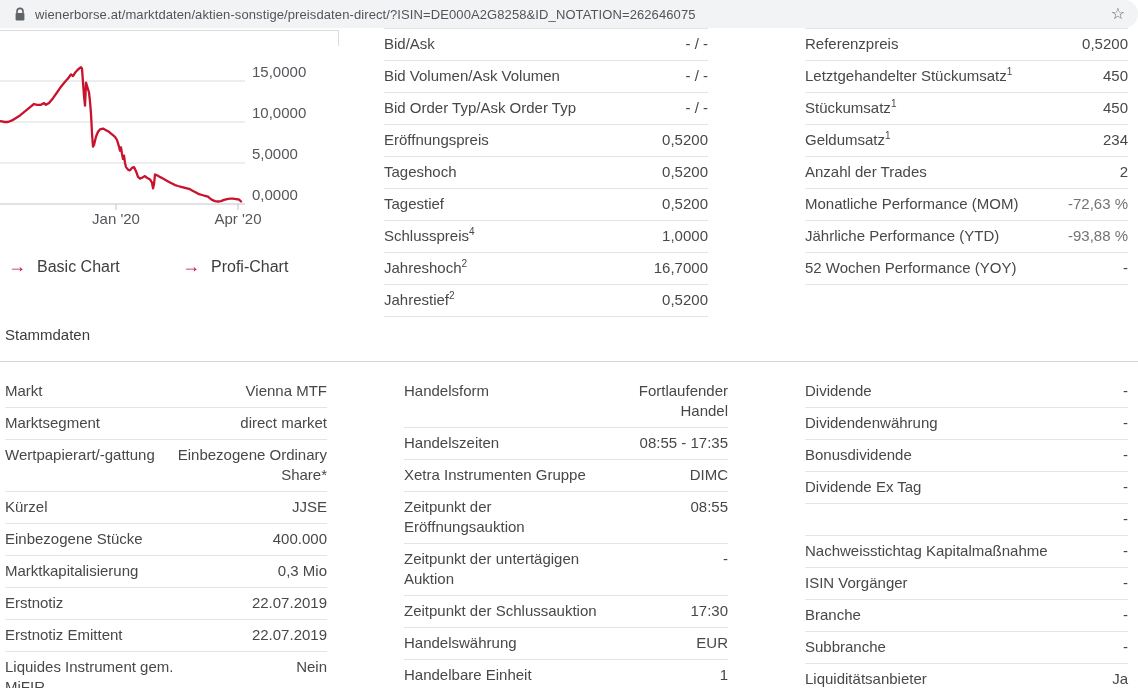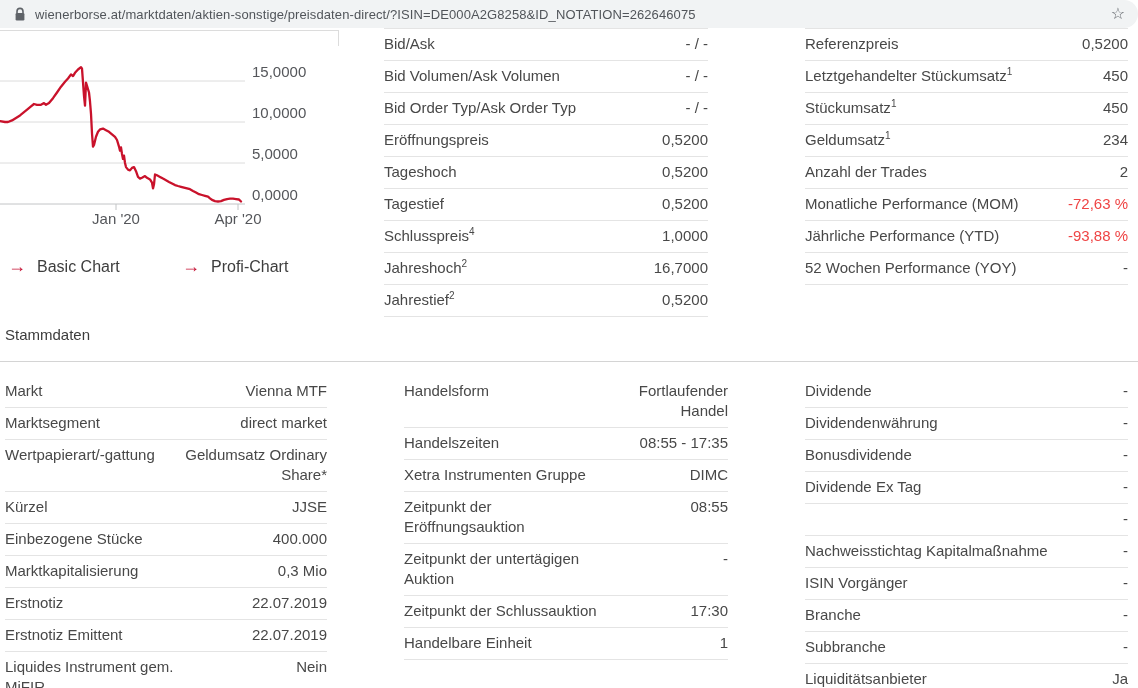--- a/index.html
+++ b/index.html
@@ -27,21 +27,21 @@
 
   
   .tbl { position:absolute; }
   .tbl .row { display:flex; align-items:flex-start; justify-content:space-between;
     padding:5px 0 6px 0; border-bottom:1px solid #e4e4e4; font-size:15px;
     line-height:20px; color:#484848; }
   .tbl.first-bordered .row:first-child { border-top:1px solid #e4e4e4; }
   .tbl .lbl { padding-right:10px; }
   .tbl .val { margin-left:auto; text-align:right; }
   .tbl sup { font-size:10px; line-height:0; }
-  .val.neg { color:#ef4444; }
+  .val.neg { color:#737373; }
 
   #top-mid   { left:384px; top:28px; width:324px; }
   #top-right { left:805px; top:28px; width:323px; }
   #top-mid .lbl, #top-right .lbl, #top-mid .val, #top-right .val { white-space:nowrap; }
 
   #sd-heading { position:absolute; left:5px; top:326px; font-size:15px; font-weight:400; color:#3c3c3c; }
   #sd-rule { position:absolute; left:0; top:361px; width:1138px; border-top:1px solid #d4d4d4; }
 
   #sd-left  { left:5px;  top:376px; width:322px; }
   #sd-mid   { left:404px; top:376px; width:324px; }
@@ -174,21 +174,21 @@
       <div class="row">
         <span class="lbl">Markt</span>
         <span class="val">Vienna MTF</span>
       </div>
       <div class="row">
         <span class="lbl">Marktsegment</span>
         <span class="val">direct market</span>
       </div>
       <div class="row">
         <span class="lbl">Wertpapierart/-gattung</span>
-        <span class="val">Geldumsatz Ordinary Share*</span>
+        <span class="val">Einbezogene Ordinary Share*</span>
       </div>
       <div class="row">
         <span class="lbl">Kürzel</span>
         <span class="val">JJSE</span>
       </div>
       <div class="row">
         <span class="lbl">Einbezogene Stücke</span>
         <span class="val">400.000</span>
       </div>
       <div class="row">
@@ -227,20 +227,24 @@
       </div>
       <div class="row">
         <span class="lbl">Zeitpunkt der untertägigen Auktion</span>
         <span class="val">-</span>
       </div>
       <div class="row">
         <span class="lbl">Zeitpunkt der Schlussauktion</span>
         <span class="val">17:30</span>
       </div>
       <div class="row">
+        <span class="lbl">Handelswährung</span>
+        <span class="val">EUR</span>
+      </div>
+      <div class="row">
         <span class="lbl">Handelbare Einheit</span>
         <span class="val">1</span>
       </div>
     </div>
   <div id="sd-right" class="tbl">
       <div class="row">
         <span class="lbl">Dividende</span>
         <span class="val">-</span>
       </div>
       <div class="row">

